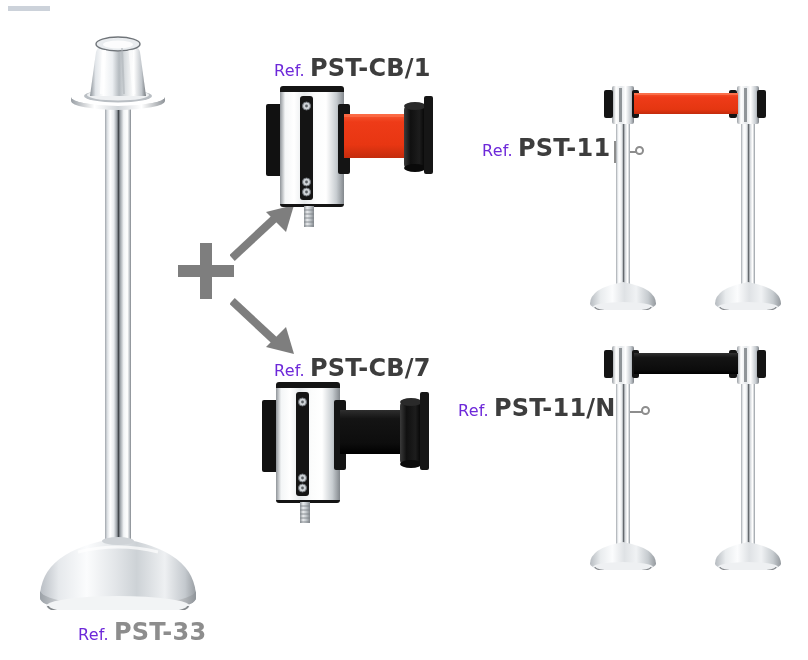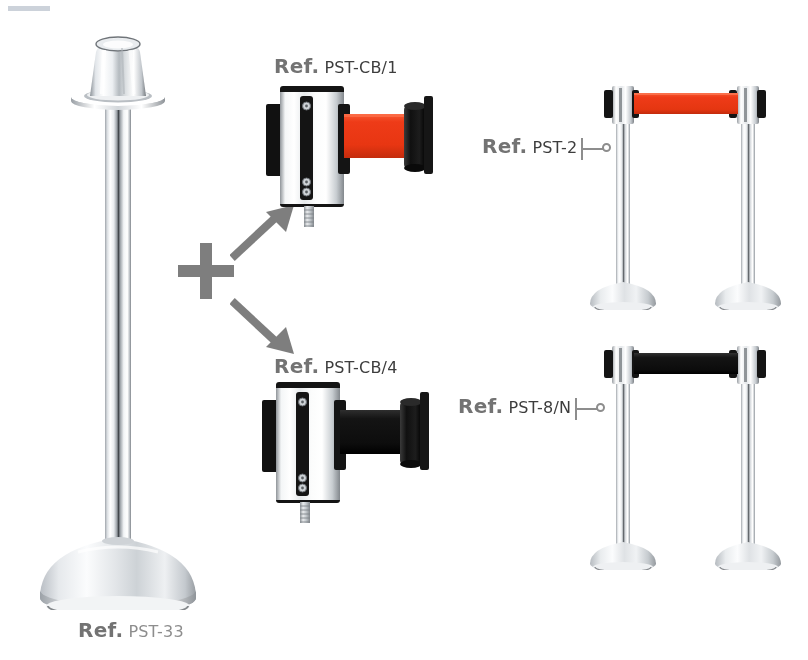--- a/index.html
+++ b/index.html
@@ -41,28 +41,28 @@
   }
 
   
   .ref-label {
     position: absolute;
     white-space: nowrap;
     font-family: "DejaVu Sans", sans-serif;
     line-height: 1;
   }
   .ref-word {
-    font-weight: 700;
-    font-size: 20px;
-    color: #737373;
+    font-weight: 400;
+    font-size: 16px;
+    color: #6d28d9;
     letter-spacing: 0.3px;
   }
   .ref-code {
-    font-weight: normal;
-    font-size: 16px;
+    font-weight: bold;
+    font-size: 24px;
     letter-spacing: 0.2px;
     margin-left: 5px;
   }
   .code-dark { color: #3d3d3d; }
   .code-gray { color: #8d8d8d; }
 
   
   .leader {
     display: inline-block;
     position: relative;
@@ -293,21 +293,21 @@
       <line x1="42" y1="128" x2="52" y2="128"></line>
       <line x1="42" y1="132" x2="52" y2="132"></line>
       <line x1="42" y1="136" x2="52" y2="136"></line>
       <line x1="42" y1="140" x2="52" y2="140"></line>
       <line x1="42" y1="144" x2="52" y2="144"></line>
     </g>
   </svg>
 </div>
 
 <div class="ref-label" style="left:274px; top:356px;">
-  <span class="ref-word">Ref.</span><span class="ref-code code-dark">PST-CB/4</span>
+  <span class="ref-word">Ref.</span><span class="ref-code code-dark">PST-CB/7</span>
 </div>
 
 <div class="art" style="left:258px; top:378px; width:200px; height:145px;">
   <svg width="200" height="145" viewBox="0 0 200 145" xmlns="http://www.w3.org/2000/svg">
     <defs>
       <linearGradient id="hbodyB" x1="0" y1="0" x2="1" y2="0">
         <stop offset="0%" stop-color="#8f9499"></stop>
         <stop offset="8%" stop-color="#f4f6f7"></stop>
         <stop offset="22%" stop-color="#ffffff"></stop>
         <stop offset="38%" stop-color="#e6e9eb"></stop>
@@ -358,21 +358,21 @@
       <line x1="42" y1="128" x2="52" y2="128"></line>
       <line x1="42" y1="132" x2="52" y2="132"></line>
       <line x1="42" y1="136" x2="52" y2="136"></line>
       <line x1="42" y1="140" x2="52" y2="140"></line>
       <line x1="42" y1="144" x2="52" y2="144"></line>
     </g>
   </svg>
 </div>
 
 <div class="ref-label" style="left:482px; top:136px;">
-  <span class="ref-word">Ref.</span><span class="ref-code code-dark">PST-2</span><span class="leader">
+  <span class="ref-word">Ref.</span><span class="ref-code code-dark">PST-11</span><span class="leader">
     <span class="vbar"></span>
     <span class="hbar"></span>
     <span class="dot"></span>
   </span>
 </div>
 
 <div class="art" style="left:578px; top:80px; width:215px; height:230px;">
   <svg width="215" height="230" viewBox="0 0 215 230" xmlns="http://www.w3.org/2000/svg">
     <defs>
       <linearGradient id="aTube" x1="0" y1="0" x2="1" y2="0">
@@ -435,21 +435,21 @@
     <rect x="151" y="10" width="8" height="28" rx="2" fill="#141414"></rect>
     <rect x="166" y="8" width="3" height="34" fill="#6b7075" opacity="0.7"></rect>
     <rect x="179" y="10" width="9" height="28" rx="2" fill="#141414"></rect>
 
     <rect x="56" y="13" width="104" height="21" fill="url(#aBeltR)"></rect>
     <rect x="56" y="13" width="104" height="2" fill="#ff8560" opacity="0.6"></rect>
   </svg>
 </div>
 
 <div class="ref-label" style="left:458px; top:396px;">
-  <span class="ref-word">Ref.</span><span class="ref-code code-dark">PST-8/N</span><span class="leader">
+  <span class="ref-word">Ref.</span><span class="ref-code code-dark">PST-11/N</span><span class="leader">
     <span class="vbar"></span>
     <span class="hbar"></span>
     <span class="dot"></span>
   </span>
 </div>
 
 <div class="art" style="left:578px; top:340px; width:215px; height:230px;">
   <svg width="215" height="230" viewBox="0 0 215 230" xmlns="http://www.w3.org/2000/svg">
     <defs>
       <linearGradient id="bTube" x1="0" y1="0" x2="1" y2="0">

